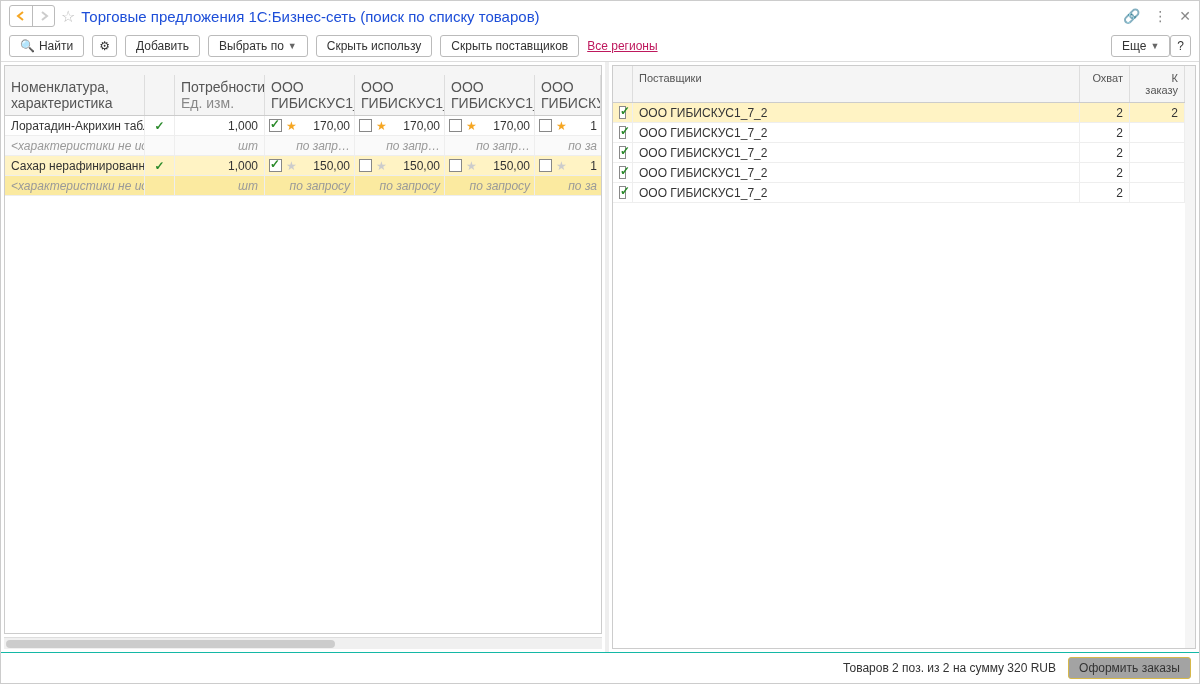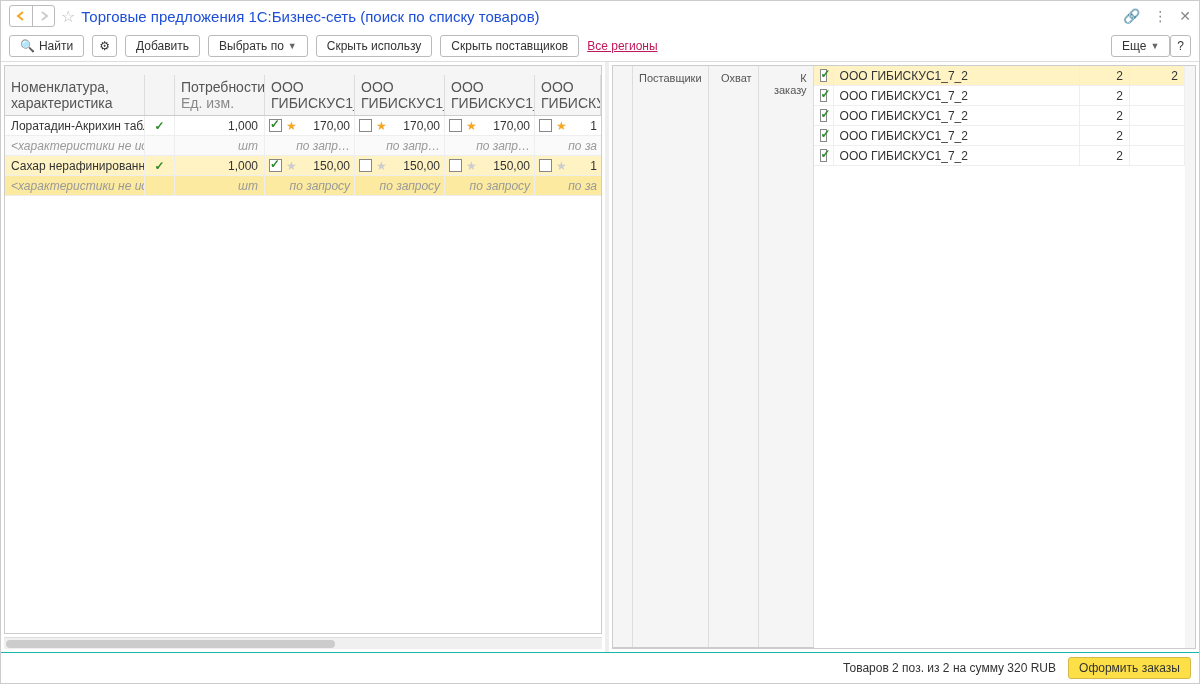--- a/index.html
+++ b/index.html
@@ -53,21 +53,21 @@
   .rc0{width:20px;} .rc1{flex:1;} .rc2{width:50px;} .rc3{width:55px;}
   .rgh{padding:6px;border-right:1px solid #ddd;font-size:11px;color:#555;}
   .rr{display:flex;border-bottom:1px solid #eee;height:20px;align-items:center;}
   .rr.sel{background:#fff3c4;}
   
   .hscroll{height:12px;background:#f0f0f0;border-top:1px solid #ddd;position:relative;margin:0 3px 3px;}
   .hscroll .thumb{position:absolute;left:2px;top:2px;height:8px;width:55%;background:#ccc;border-radius:4px;}
   .rvscroll{width:10px;background:#f5f5f5;}
   
   .footer { border-top:1px solid #14b8a6; padding:4px 8px; display:flex; align-items:center; justify-content:flex-end; gap:12px; }
-  .btn.primary{background:#fde047;border-color:#d6b84a;}
+  .btn.primary{background:#a3a3a3;border-color:#d6b84a;}
   svg{display:block;}
 </style>
 </head>
 <body>
 
 <div class="window">
 
   <div class="titlebar">
     <div class="nav-btns">
       <div class="nav-btn">
@@ -224,21 +224,21 @@
             </div>
           </div>
       </div>
       <div class="hscroll">
           <div class="thumb"></div>
         </div>
     </div>
 
     <div class="right-pane">
       <div class="grid" style="display:flex;flex-direction:row;">
-        <div style="flex:1;display:flex;flex-direction:row;">
+        <div style="flex:1;display:flex;flex-direction:column;">
           <div class="grid-head">
             <div class="rgh rc0"></div>
             <div class="rgh rc1">Поставщики</div>
             <div class="rgh rc2" style="text-align:right">Охват</div>
             <div class="rgh rc3" style="text-align:right">К заказу</div>
           </div>
           <div class="grid-body" id="right-body">
               <div class="rr sel">
                 <div class="gc rc0 c">
                   <span class="cb on"></span>

